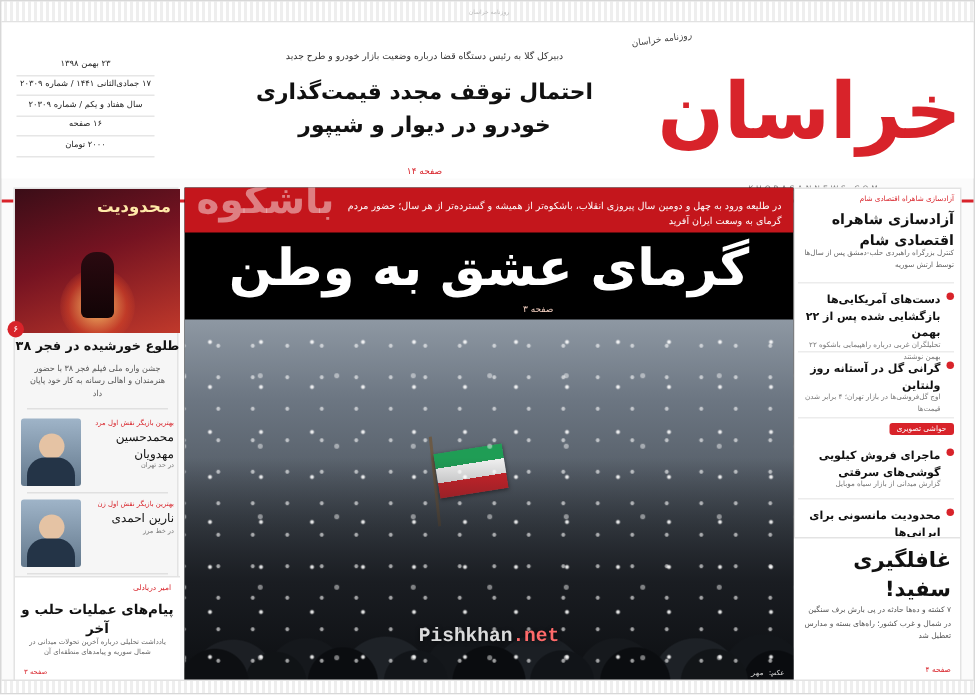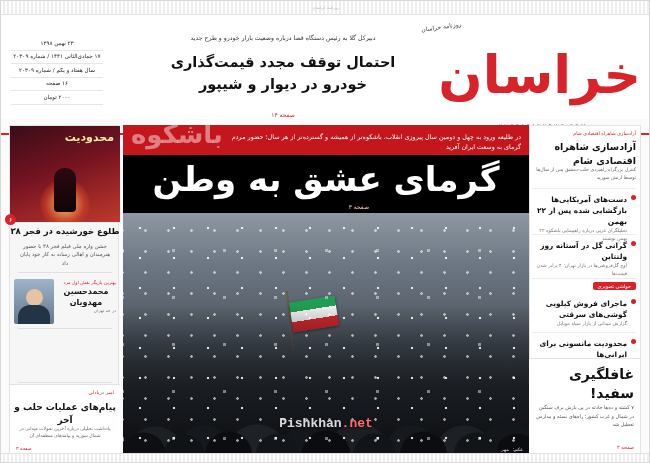--- a/index.html
+++ b/index.html
@@ -110,21 +110,21 @@
   }
   .sb-divider { position:absolute; left:8px; width:94px; height:1px; background:#e0e0e0; }
 
   .sb-person {
     position:absolute; left:0; width:110px; height:52px;
   }
   .sb-person .pl {
     position:absolute; top:4px; right:4px; width:60px; text-align:right;
   }
   .sb-person .ptag { font-size:4.6px; color:#d8232a; line-height:1.5; }
-  .sb-person .pname { font-size:8px; font-weight:bold; color:#111; line-height:1.35;text-align:center; }
+  .sb-person .pname { font-size:8px; font-weight:normal; color:#111; line-height:1.35; }
   .sb-person .pdesc { font-size:4.4px; color:#777; }
   .sb-person .pimg {
     position:absolute; top:3px; left:4px; width:40px; height:45px; border-radius:2px;
     background:linear-gradient(180deg,#9fb4c8,#63788c);
     overflow:hidden;
   }
   .sb-person .pimg .face {
     position:absolute; left:50%; top:10px; width:17px; height:17px; margin-left:-8.5px;
     border-radius:50%; background:#e5c3a4;
   }
@@ -406,20 +406,31 @@
         <div class="body"></div>
       </div>
       <div class="pl">
         <div class="ptag">بهترین بازیگر نقش اول مرد</div>
         <div class="pname">محمدحسین مهدویان</div>
         <div class="pdesc">در حد تهران</div>
       </div>
     </div>
     <div class="sb-divider" style="top:202px;"></div>
 
+    <div class="sb-person" style="top:204px;">
+      <div class="pimg">
+        <div class="face"></div>
+        <div class="body"></div>
+      </div>
+      <div class="pl">
+        <div class="ptag">بهترین بازیگر نقش اول زن</div>
+        <div class="pname">نارین احمدی</div>
+        <div class="pdesc">در خط مرز</div>
+      </div>
+    </div>
     <div class="sb-divider" style="top:256px;"></div>
 
     <div class="sb-person" style="top:258px;">
       <div class="pimg">
         <div class="face"></div>
         <div class="body"></div>
       </div>
       <div class="pl">
         <div class="ptag">بهترین بازیگر نقش اول مرد</div>
         <div class="pname">پیمان معادی</div>

